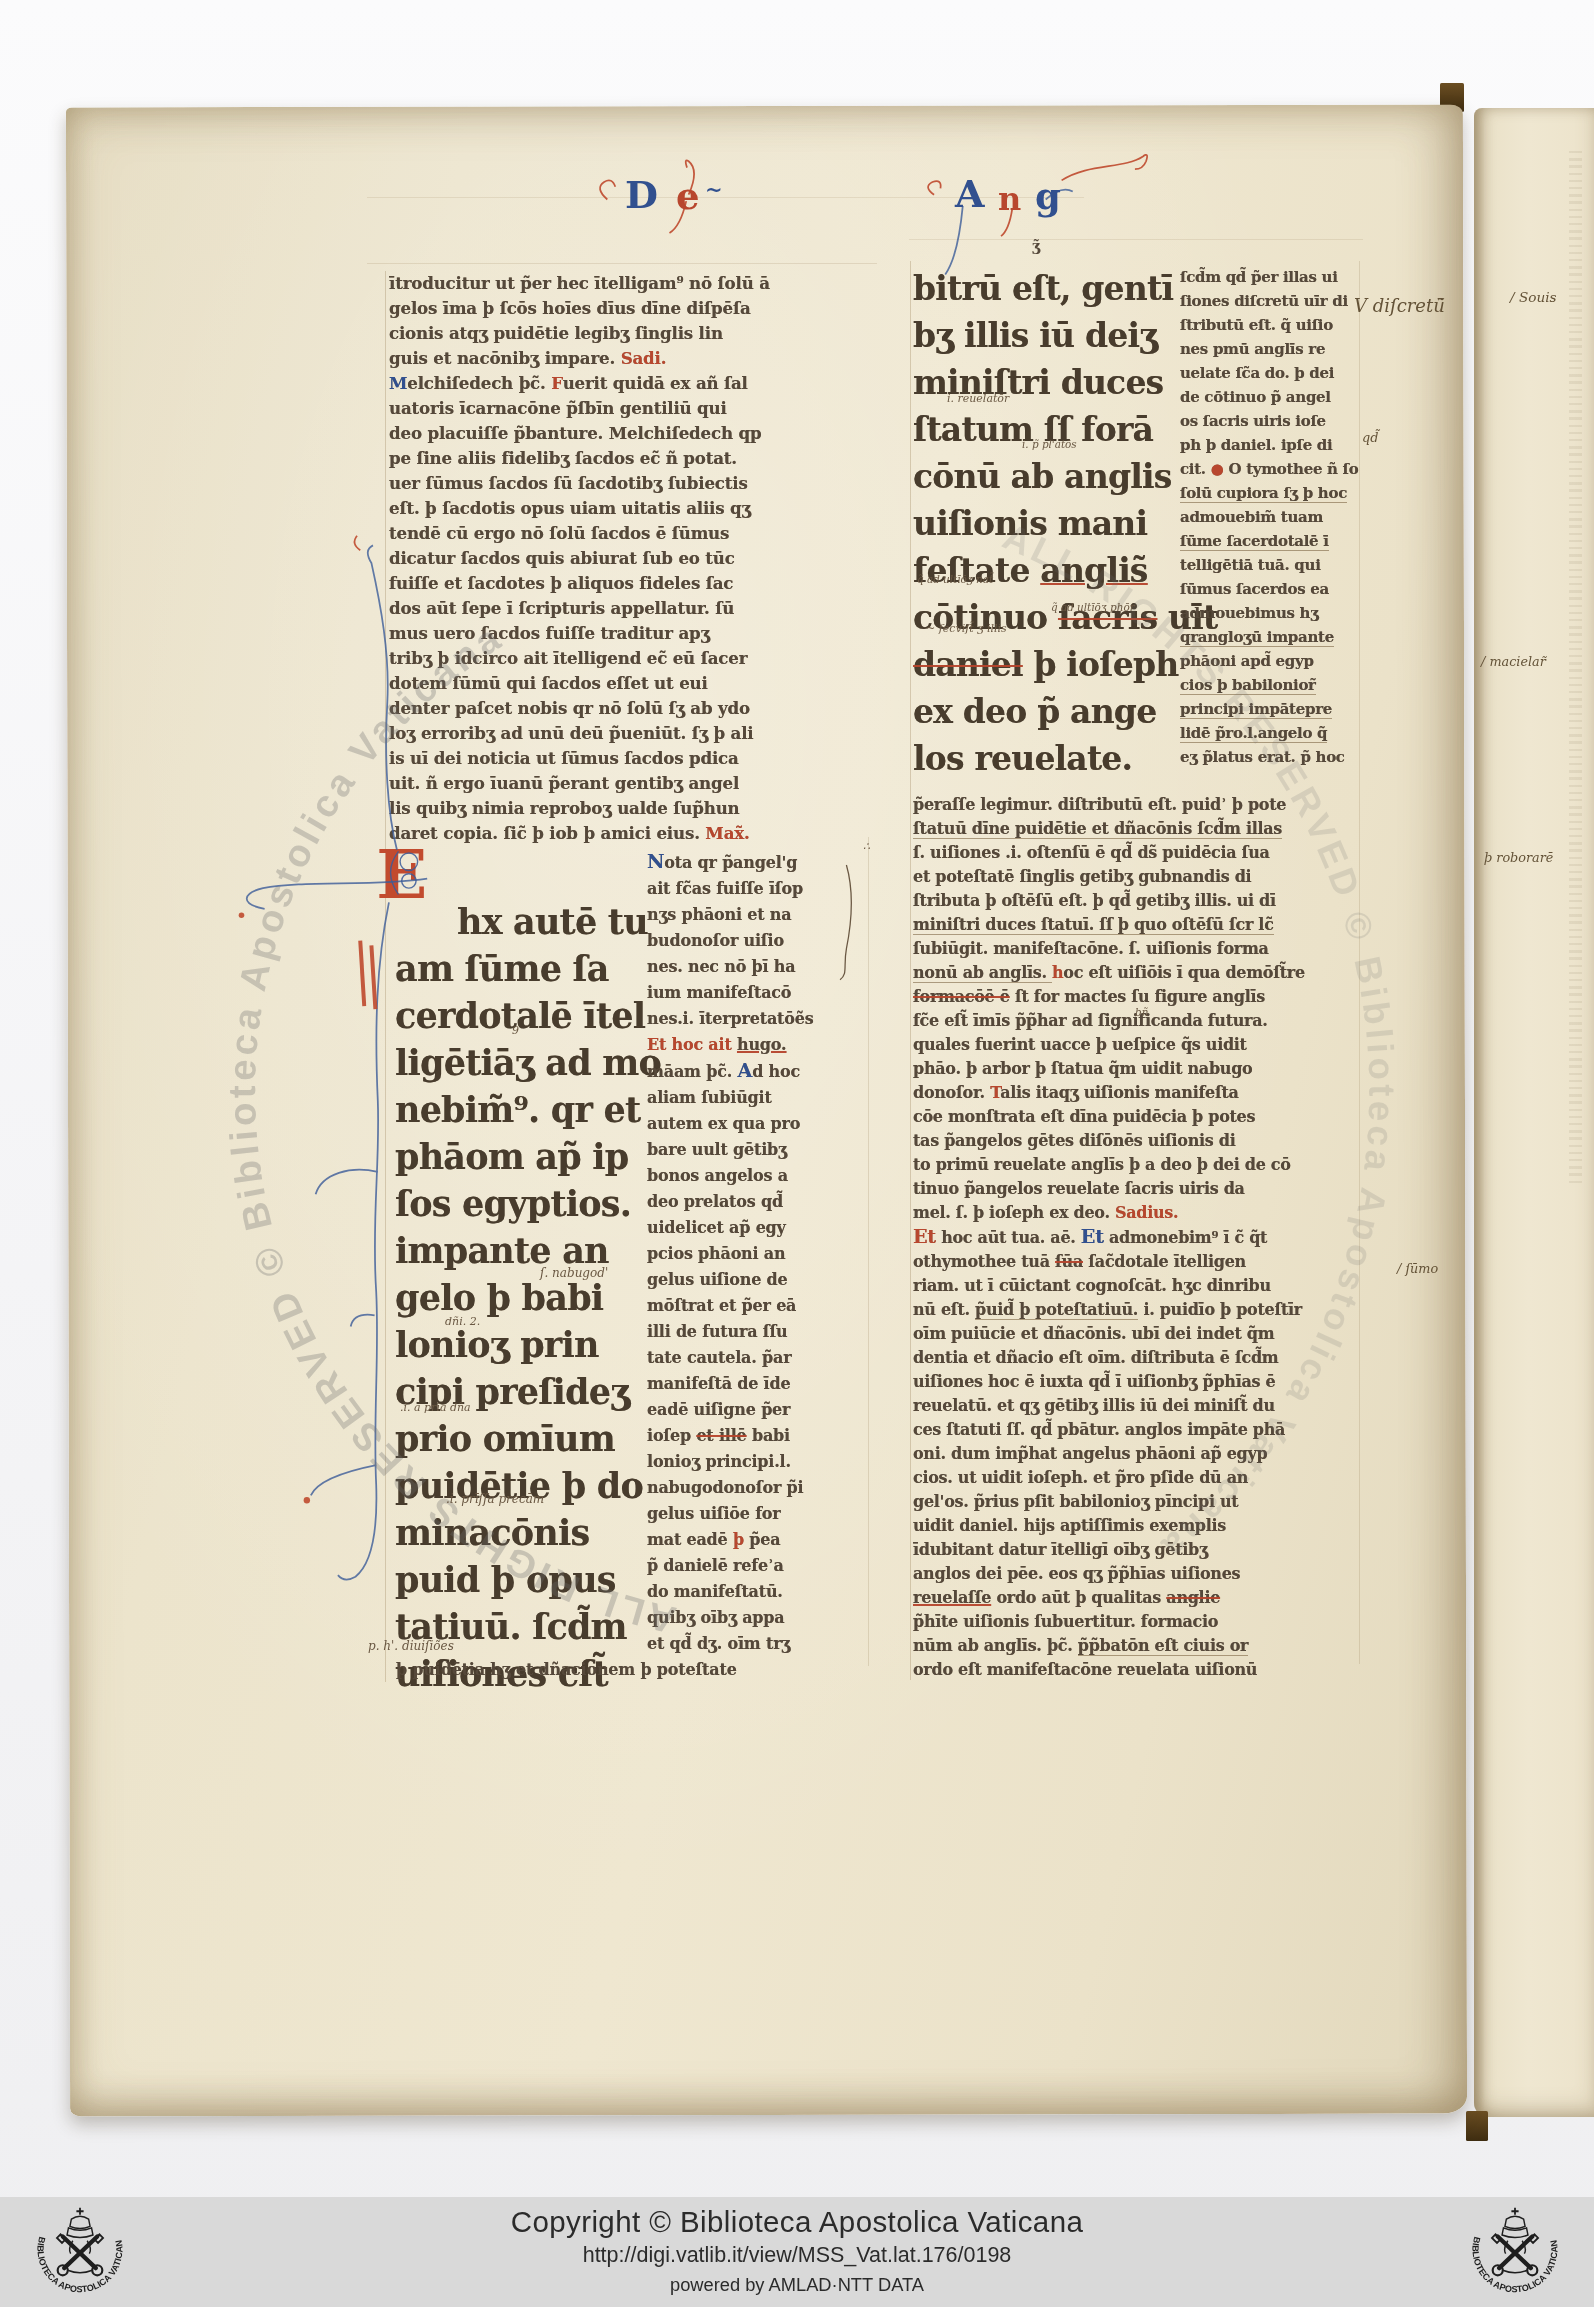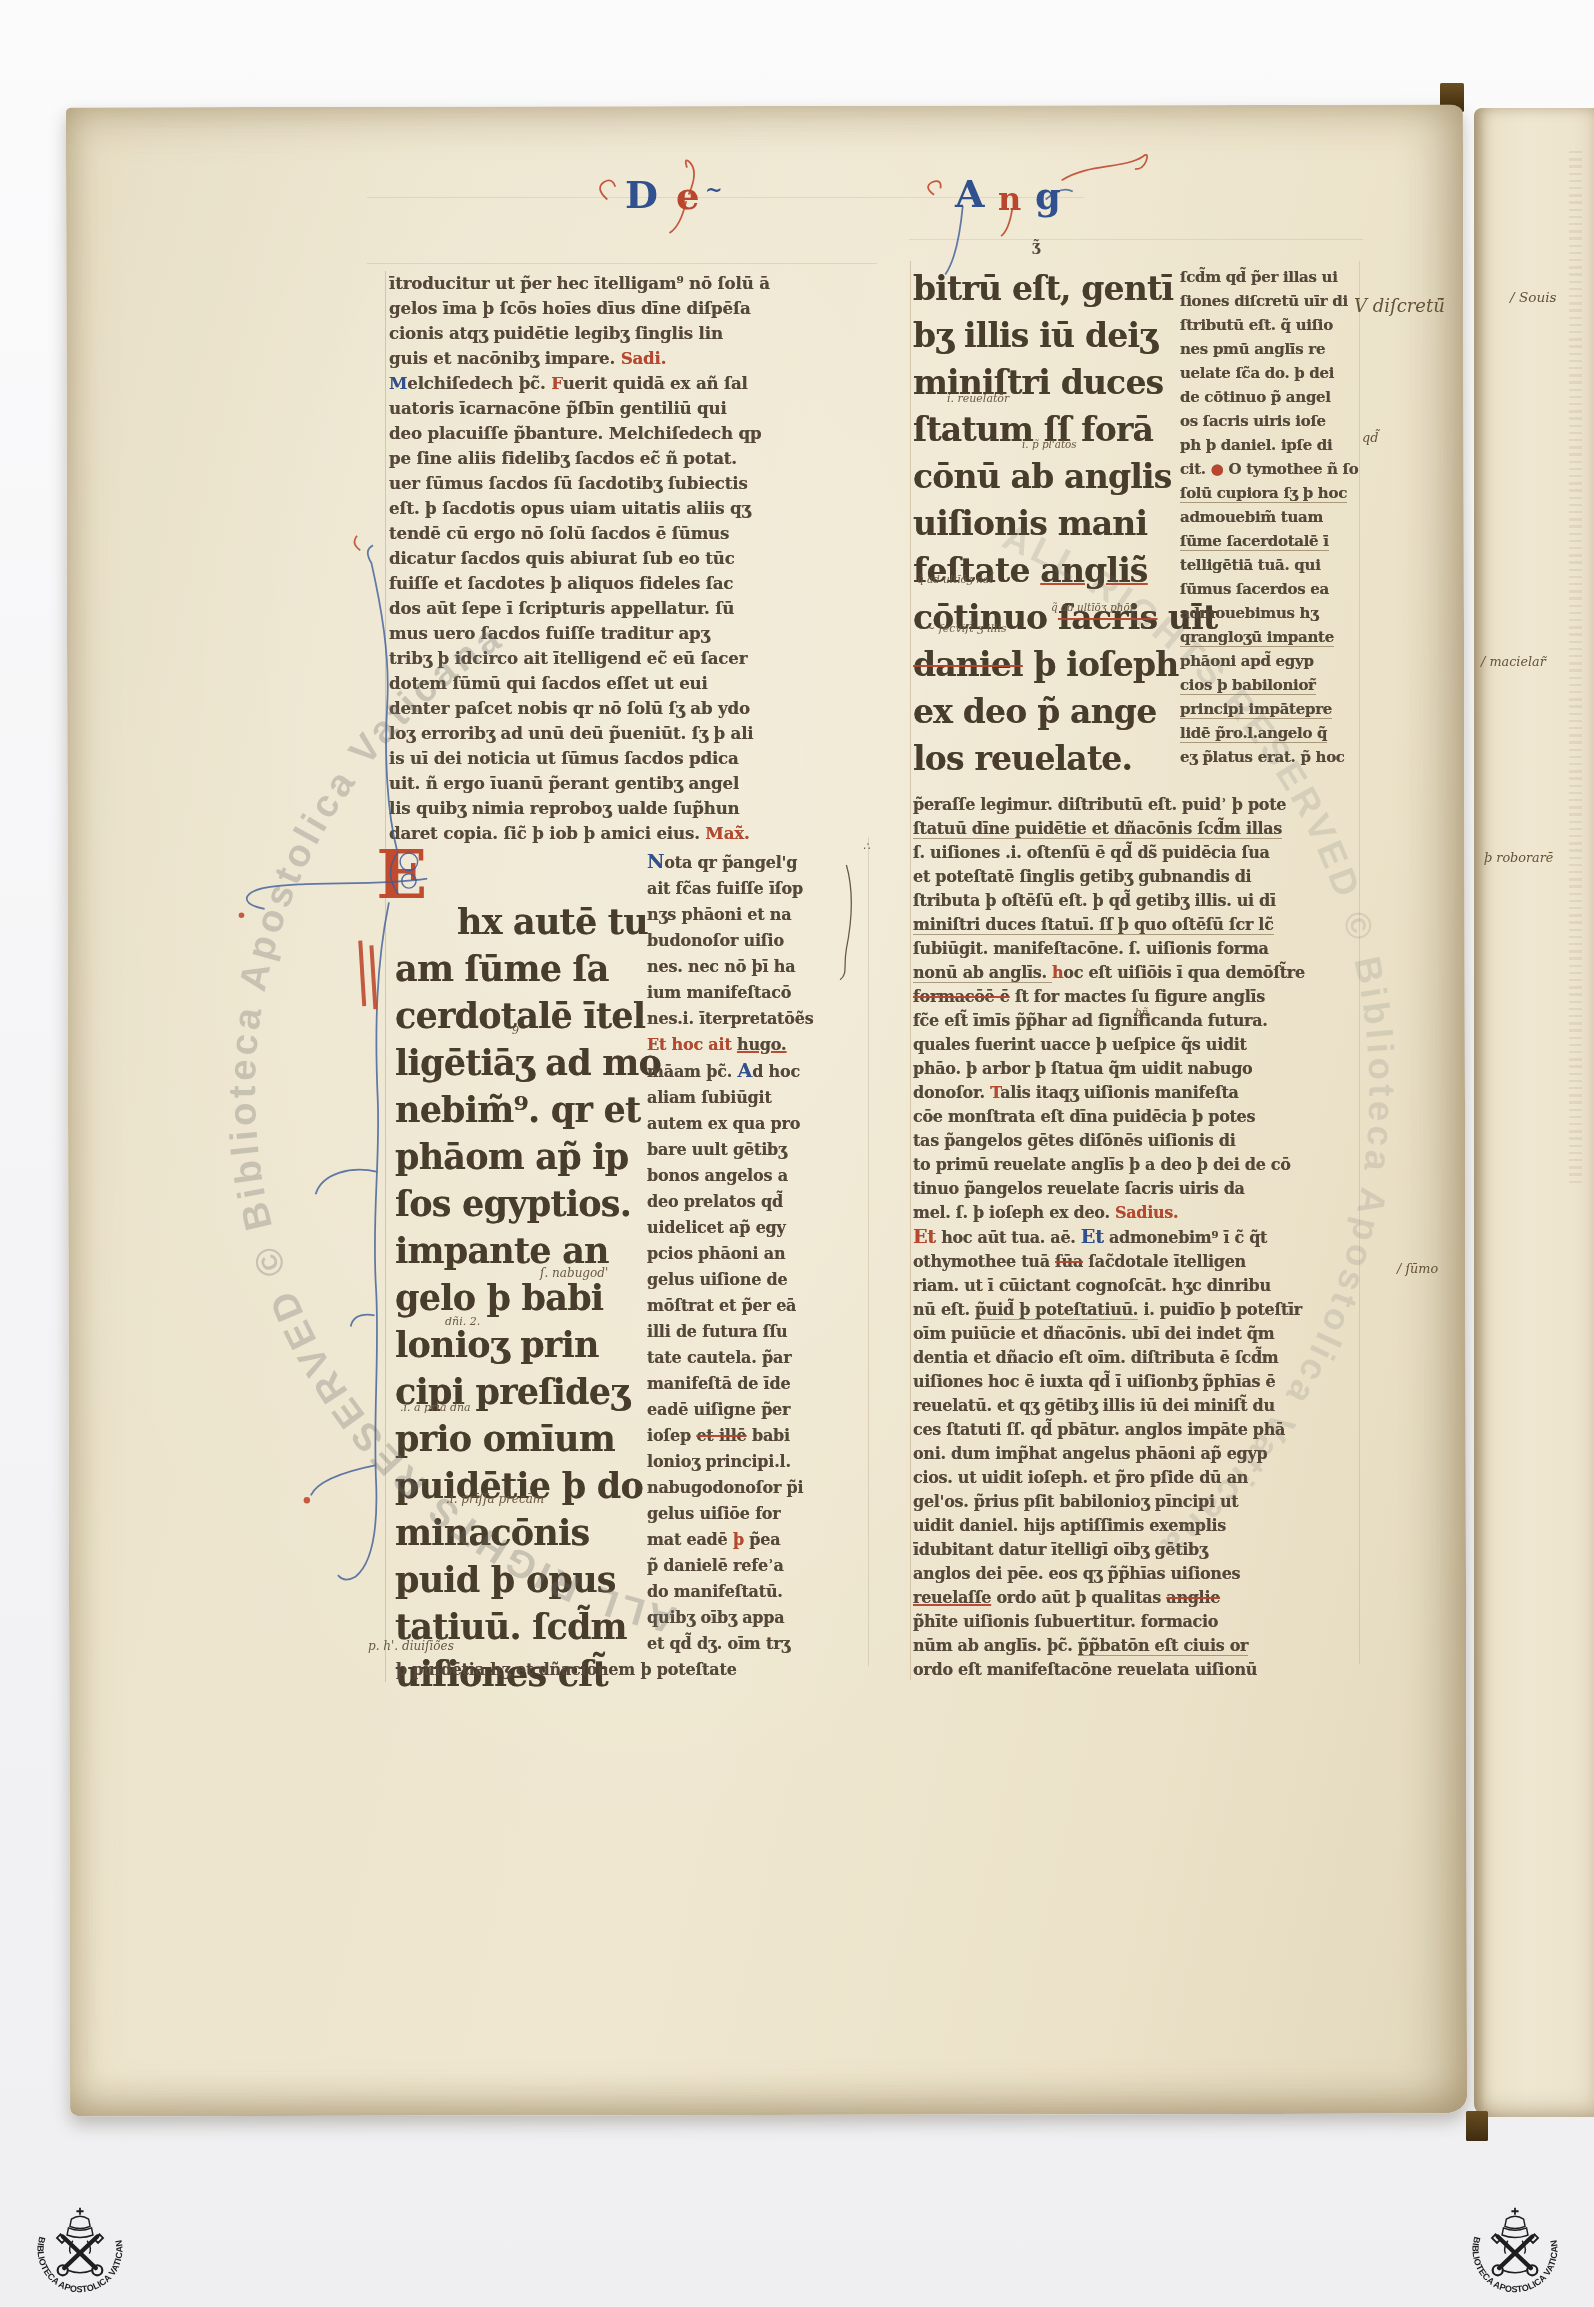--- a/index.html
+++ b/index.html
@@ -296,20 +296,25 @@
       </defs>
       <text font-size="48" letter-spacing="5" opacity=".30">
         <textPath href="#wmc1" startOffset="130">ALL RIGHTS RESERVED © Biblioteca Apostolica Vaticana</textPath>
       </text>
       <text font-size="46" letter-spacing="5" opacity=".17">
         <textPath href="#wmc2" startOffset="2600">ALL RIGHTS RESERVED © Biblioteca Apostolica Vaticana</textPath>
       </text>
     </g>
   </svg>
 
+  <div id="footer">
+    <div class="ftxt" id="f-copy">Copyright © Biblioteca Apostolica Vaticana</div>
+    <div class="ftxt" id="f-url">http://digi.vatlib.it/view/MSS_Vat.lat.176/0198</div>
+    <div class="ftxt" id="f-power">powered by AMLAD·NTT DATA</div>
+  </div>
 
   <svg id="logo-l" class="logo" viewBox="0 0 160 150">
     <defs>
         <path id="arcL" d="M24,52 A59,59 0 1 0 136,52"></path>
       </defs>
     <g stroke="#1e1e1e" fill="none">
       <path d="M80,12 v10 M75,17 h10" stroke-width="2.5"></path>
       <path d="M68,28 Q80,20 92,28 L94,38 Q80,44 66,38 Z" stroke-width="2"></path>
       <path d="M64,40 Q80,47 96,40 L98,50 Q80,57 62,50 Z" stroke-width="2"></path>
       <path d="M70,58 q-7,11 -3,18 M90,58 q7,11 3,18" stroke-width="2"></path>

